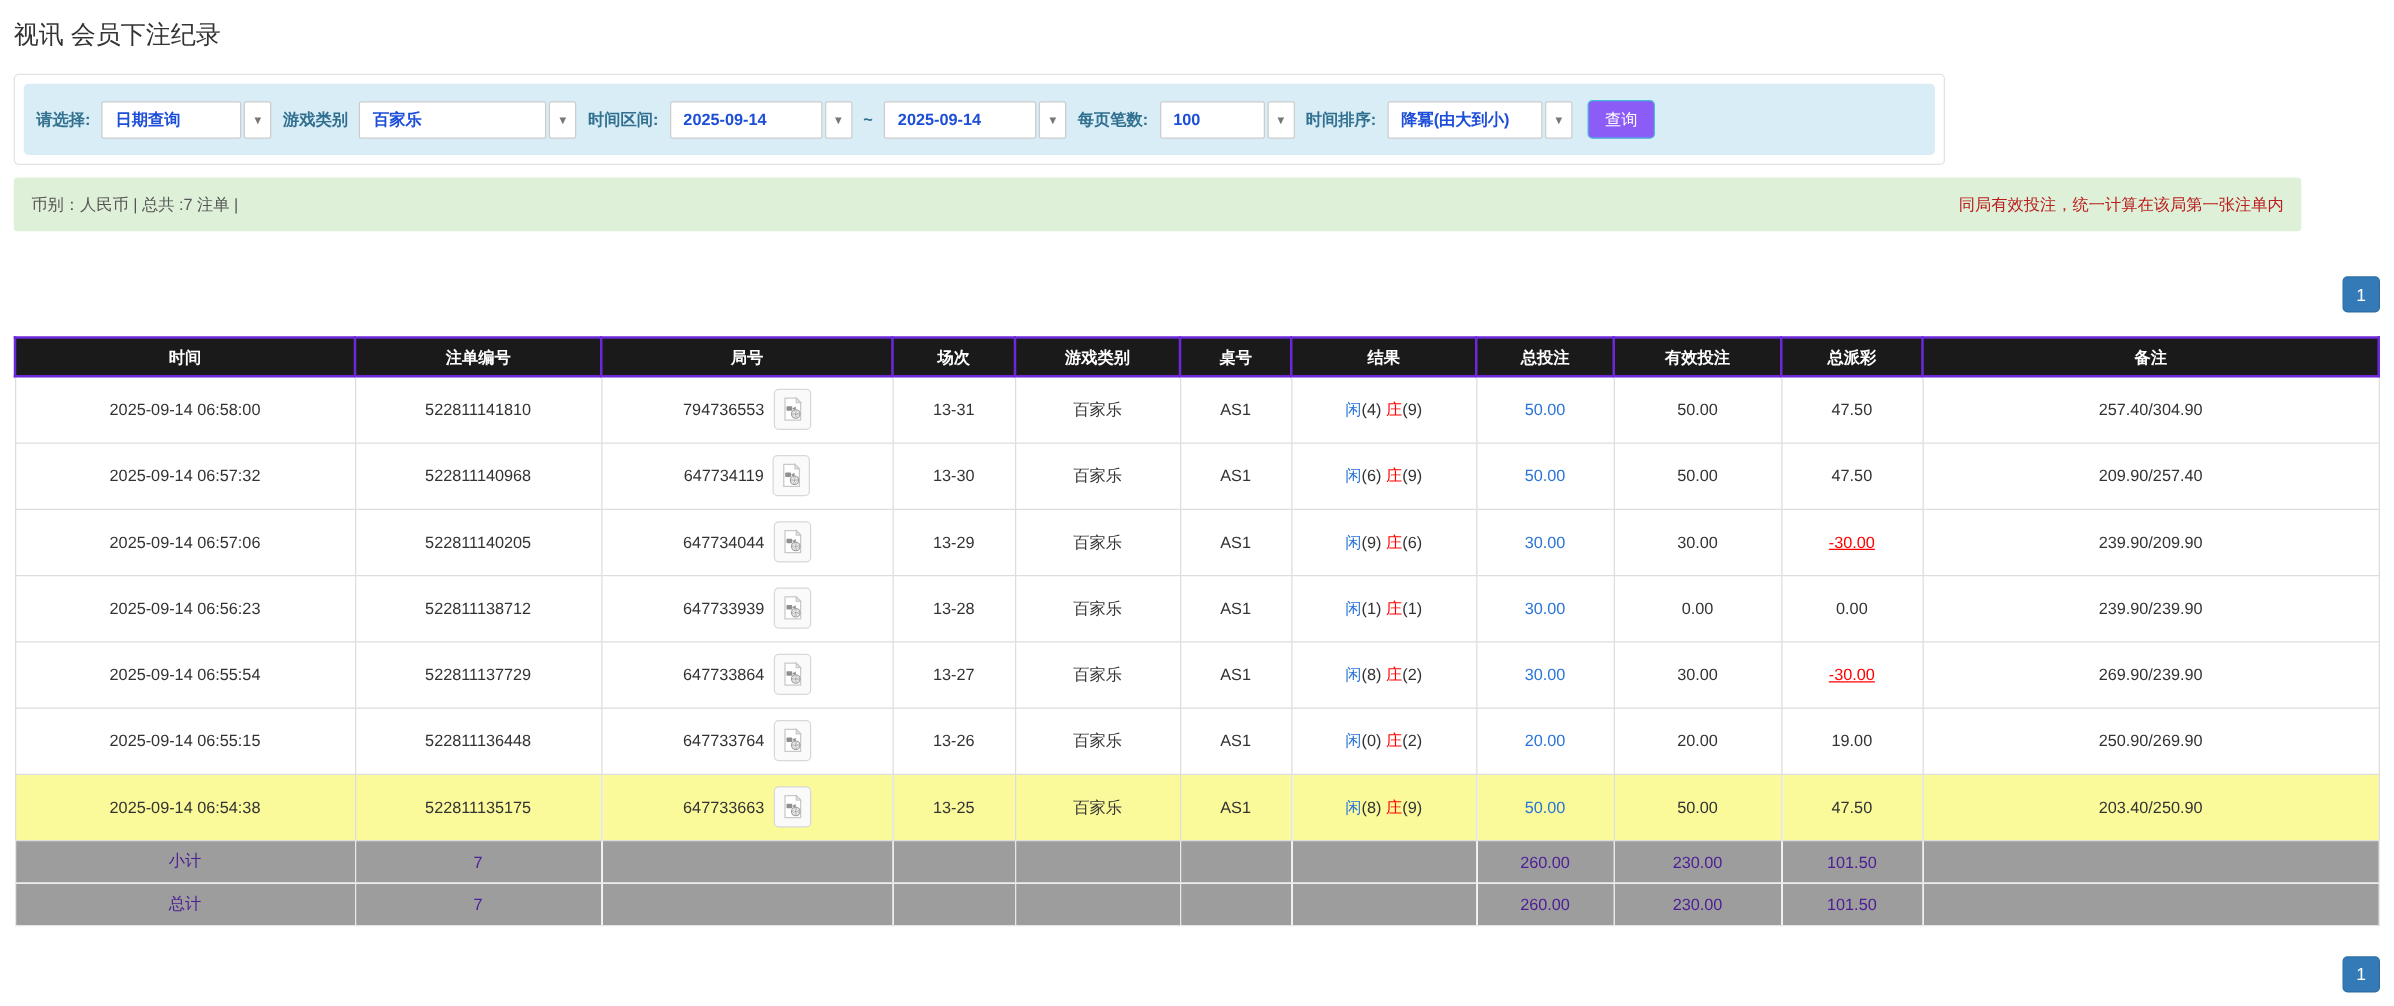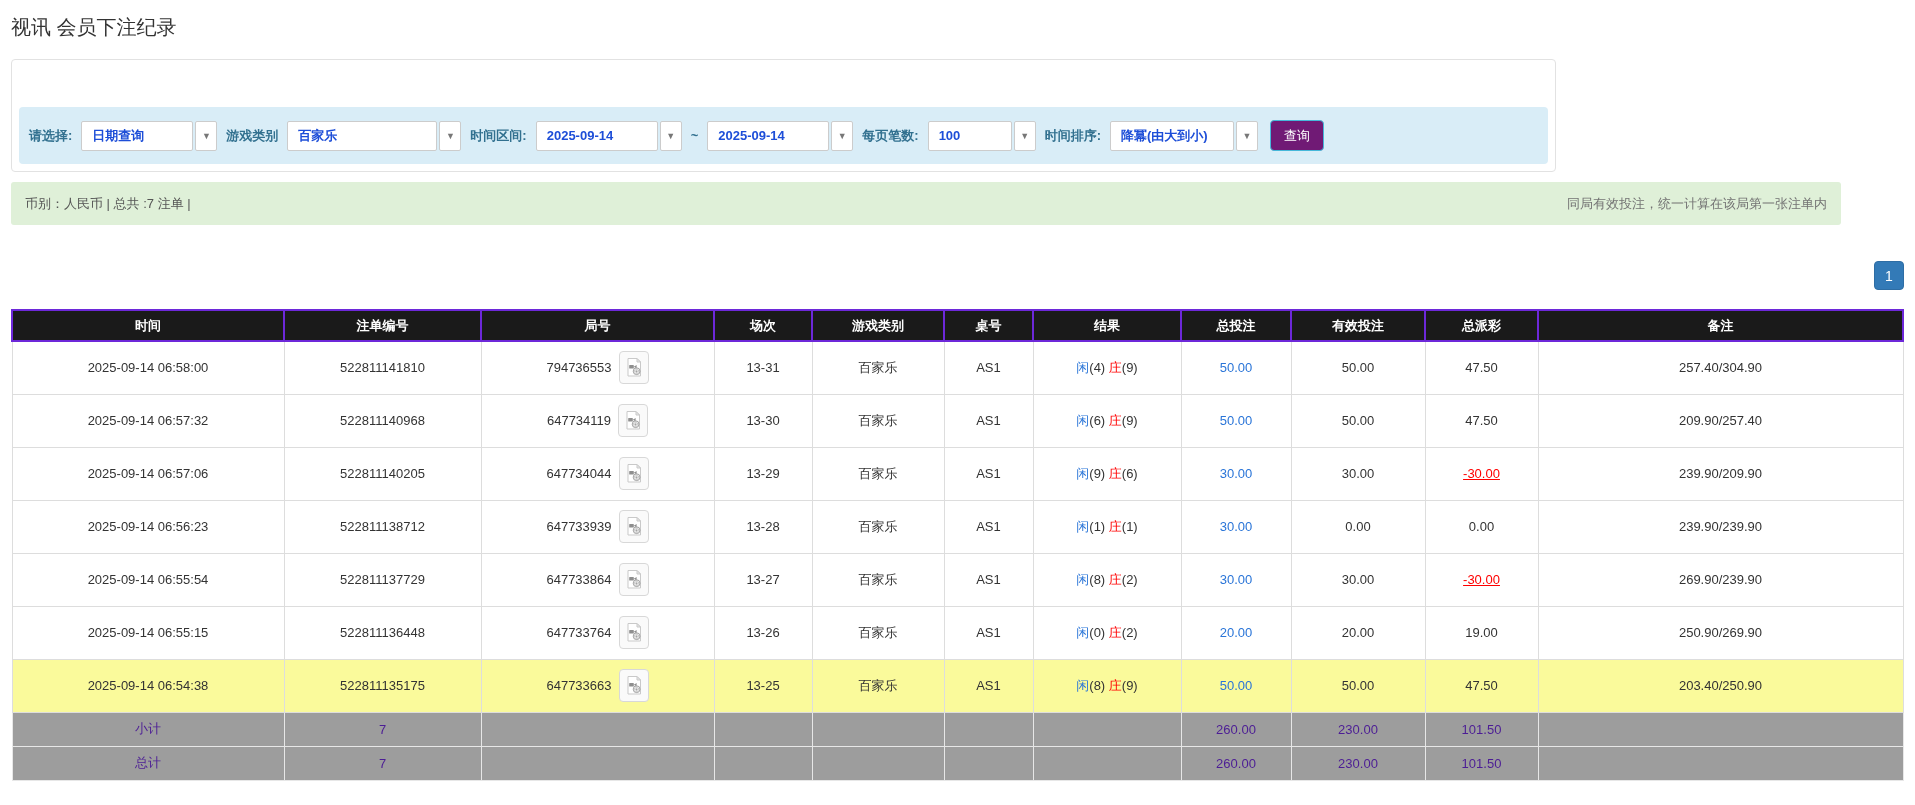--- a/index.html
+++ b/index.html
@@ -12,49 +12,49 @@
 
   .page-title { font-size: 20px; font-weight: 400; color: #333; margin-bottom: 18px; }
 
   
   .filter-outer {
     width: 1545px; background: #fff; border: 1px solid #e2e2e2;
     border-radius: 4px; padding: 7px; margin-bottom: 10px;
   }
   .filter-bar {
     background: #d9edf7; border-radius: 4px; padding: 13px 10px;
-    display: flex; align-items: center; gap: 9px; margin-top: 40px;
+    display: flex; align-items: center; gap: 9px;
   }
   .flabel { color: #31708f; font-weight: bold; font-size: 13px; white-space: nowrap; }
   .sel { display: flex; align-items: center; }
   .sel-box {
     background: #fff; border: 1px solid #ccc; height: 30px; line-height: 28px;
     padding: 0 10px; font-size: 13px; color: #1d4ed8; border-radius: 2px;
     overflow: hidden; white-space: nowrap; font-weight: bold;
   }
   .sel-arrow {
     width: 22px; height: 30px; background: #fff; border: 1px solid #ccc;
     margin-left: 2px; display: flex; align-items: center; justify-content: center;
     color: #777; font-size: 9px; border-radius: 2px; cursor: pointer;
   }
   .tilde { color: #31708f; font-weight: bold; font-size: 13px; }
   .query-btn {
-    background: #701a75; border: 1px solid #46b8da; color: #fff; font-size: 13px;
+    background: #8b5cf6; border: 1px solid #46b8da; color: #fff; font-size: 13px;
     height: 31px; padding: 0 13px; border-radius: 4px; cursor: pointer; margin-left: 3px;
     font-family: "Liberation Sans", sans-serif;
   }
 
   
   .info-bar {
     width: 1830px; background: #dff0d8; border-radius: 3px; height: 43px;
     display: flex; align-items: center; justify-content: space-between;
     padding: 0 14px; font-size: 13px;
   }
   .info-left { color: #555; }
-  .info-right { color: #737373; }
+  .info-right { color: #b91c1c; }
 
   
   .pager { display: flex; justify-content: flex-end; width: 1893px; }
   .pager-top { margin-top: 36px; margin-bottom: 19px; }
   .pager-bottom { margin-top: 24px; }
   .page-btn {
     min-width: 30px; height: 29px; background: #337ab7; border: 1px solid #2e6da4;
     color: #fff; font-size: 14px; display: flex; align-items: center; justify-content: center;
     border-radius: 4px; cursor: pointer;
   }

